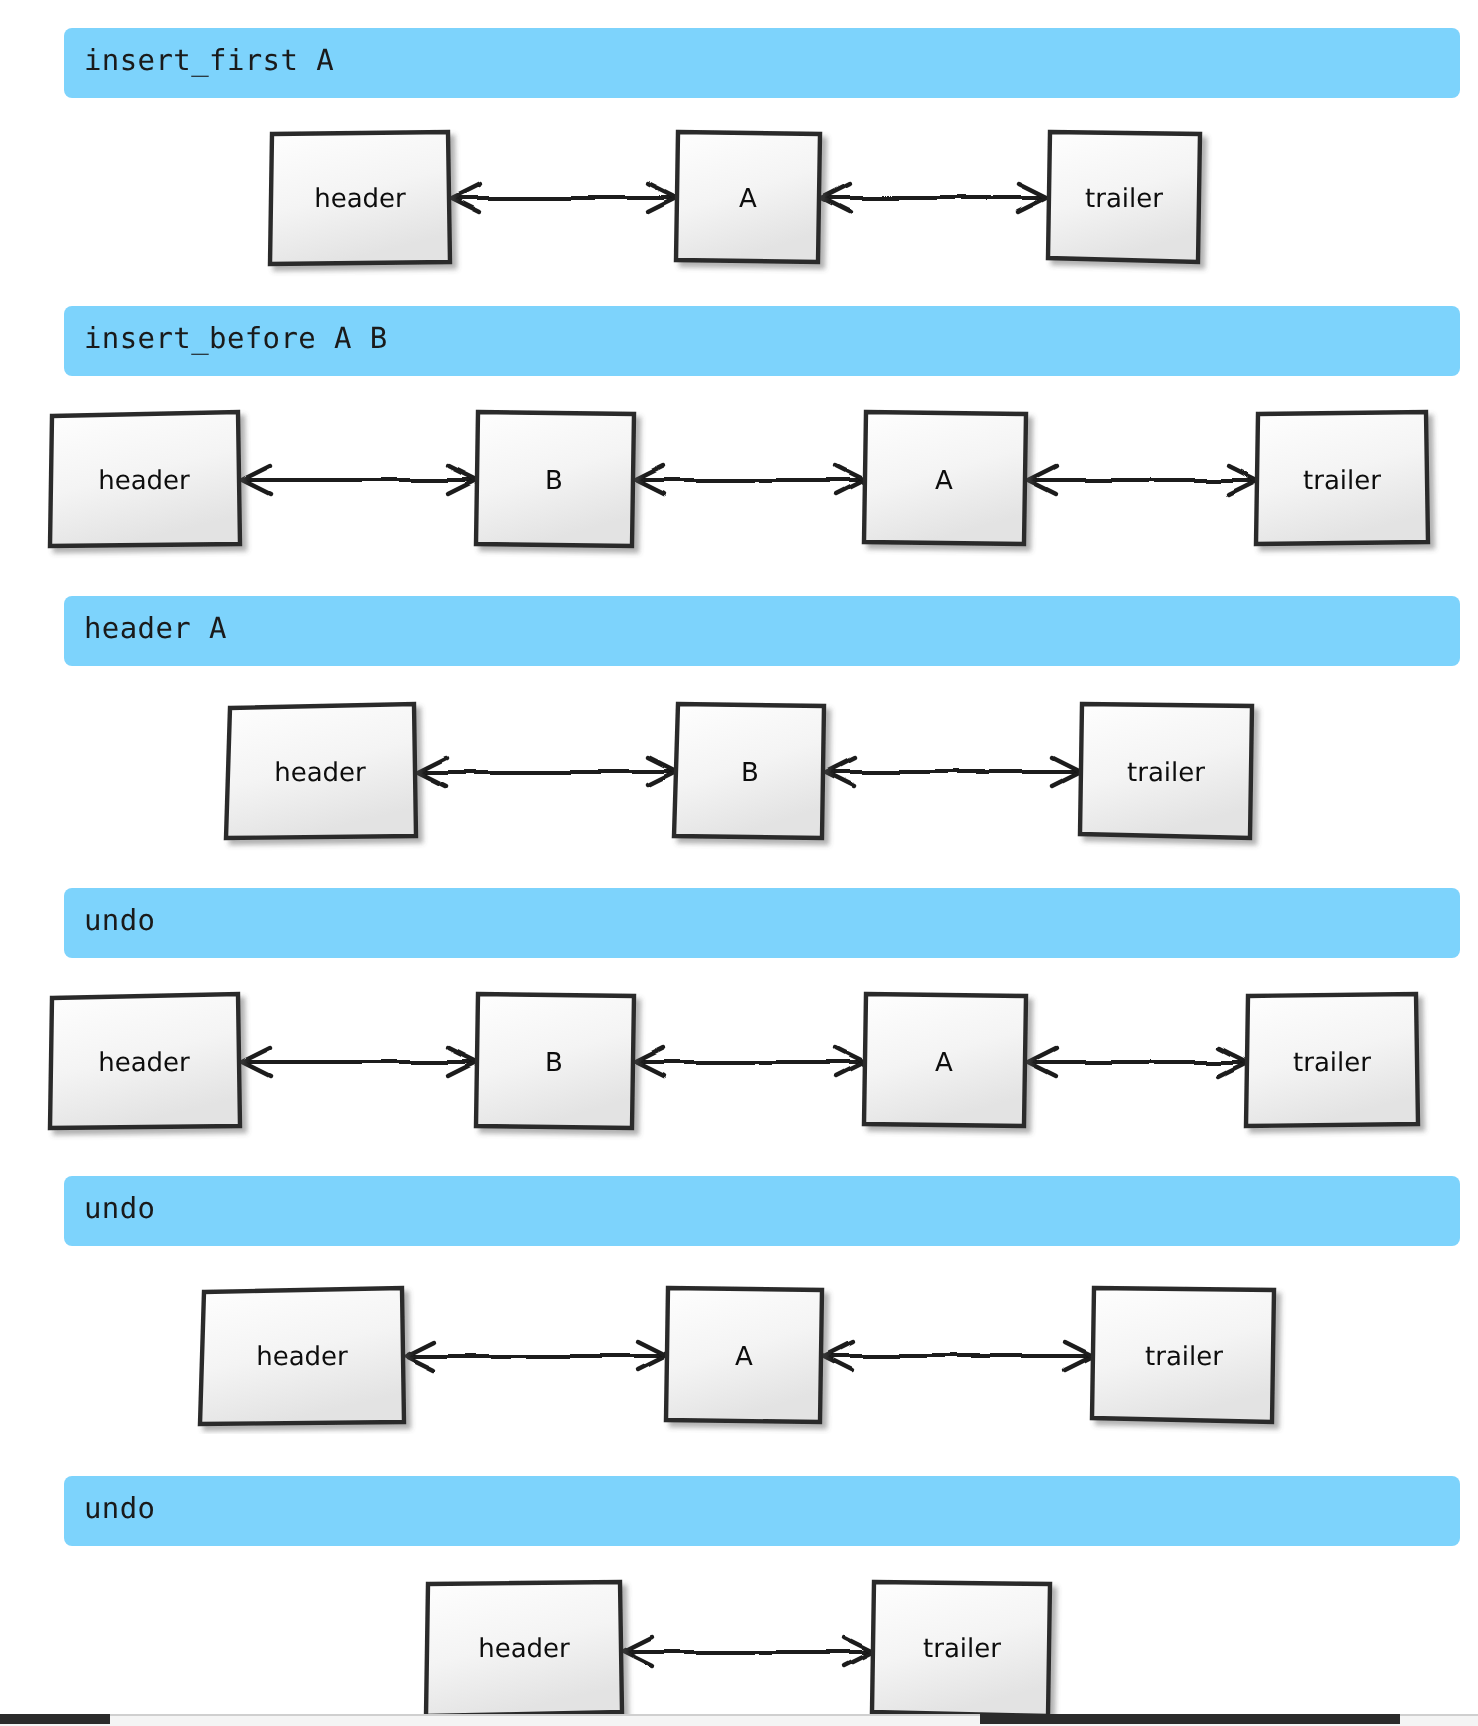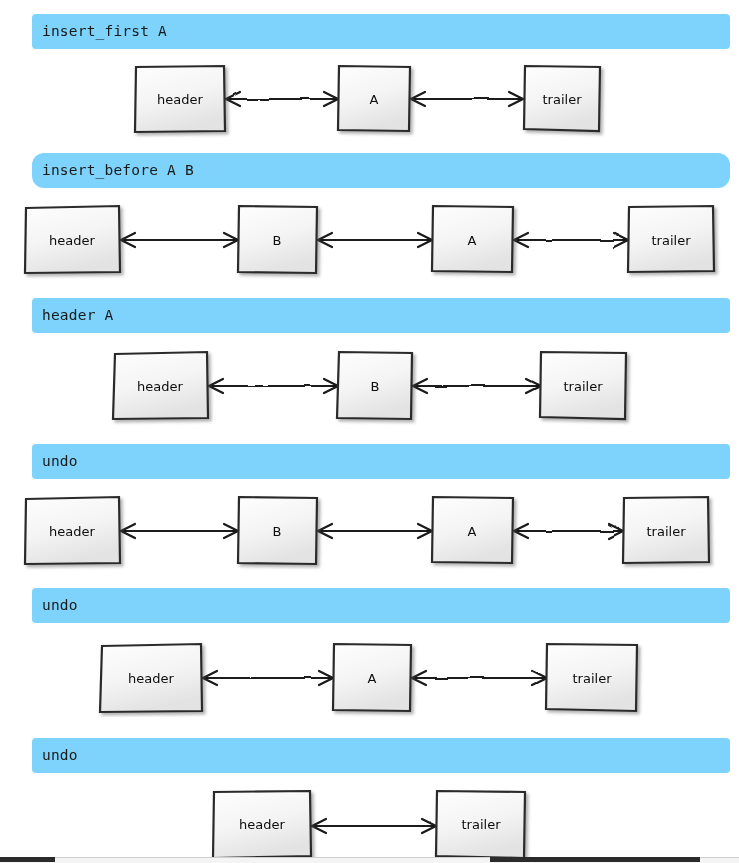--- a/index.html
+++ b/index.html
@@ -126,21 +126,21 @@
         </g>
         <g>
           <path d="M525,9 L600,10 L599,74 L524,72 Z" fill="url(#boxgrad)" stroke="#2b2b2b" stroke-width="2.2" filter="url(#bshadow)"></path>
           <text class="node-label" x="562" y="43">trailer</text>
         </g>
       </svg>
     </div>
   </div>
 
   <div class="step">
-    <div class="cmd-bar" style="top:153px;border-radius:12px;">
+    <div class="cmd-bar" style="top:153px;">
       <div class="cmd-text">insert_before A B</div>
     </div>
     <div class="diagram" style="top:196px;">
       <svg width="739" height="85" viewBox="0 0 739 85">
         <g stroke="#1a1a1a" fill="none" filter="url(#sk)">
           <g>
             <path d="M121,44 L238,44" stroke-width="2"></path>
             <path d="M121,44 L135,37 M121,44 L135,51" stroke-width="2.2" stroke-linecap="round"></path>
             <path d="M238,44 L224,37 M238,44 L224,51" stroke-width="2.2" stroke-linecap="round"></path>
           </g>

